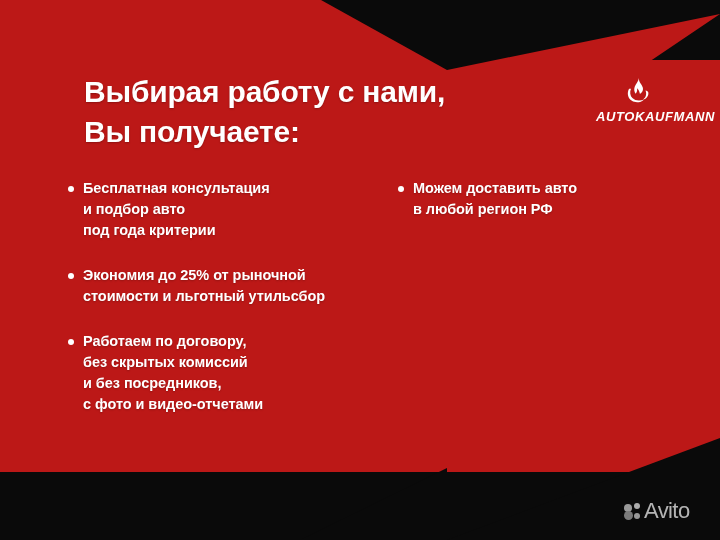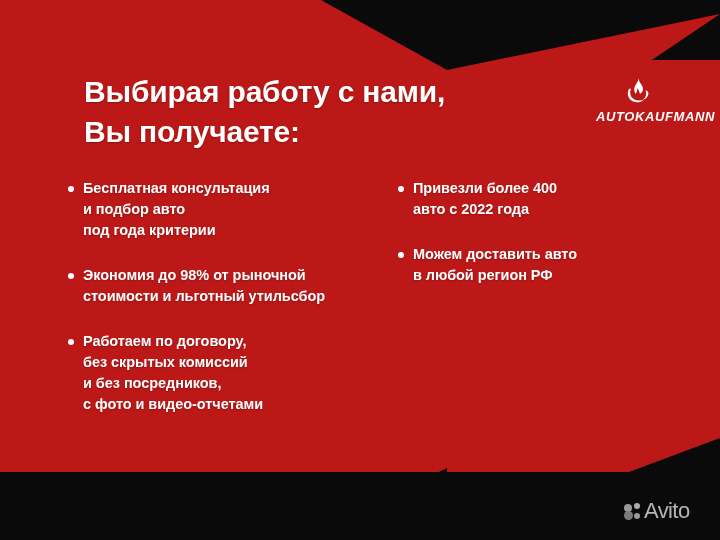--- a/index.html
+++ b/index.html
@@ -167,38 +167,33 @@
 
     <div class="col left">
       <div class="bullet">
         <span class="bullet-dot"></span>
         <span class="bullet-text">Бесплатная консультация
 и подбор авто
 под года критерии</span>
       </div>
       <div class="bullet">
         <span class="bullet-dot"></span>
-        <span class="bullet-text">Экономия до 98% от рыночной
+        <span class="bullet-text">Экономия до 25% от рыночной
 стоимости и льготный утильсбор</span>
       </div>
       <div class="bullet">
         <span class="bullet-dot"></span>
         <span class="bullet-text">Работаем по договору,
 без скрытых комиссий
 и без посредников,
 с фото и видео-отчетами</span>
       </div>
     </div>
 
     <div class="col right">
-      <div class="bullet">
-        <span class="bullet-dot"></span>
-        <span class="bullet-text">Привезли более 400
-авто с 2022 года</span>
-      </div>
       <div class="bullet">
         <span class="bullet-dot"></span>
         <span class="bullet-text">Можем доставить авто
 в любой регион РФ</span>
       </div>
     </div>
 
   </div>
 
   <div class="avito">

